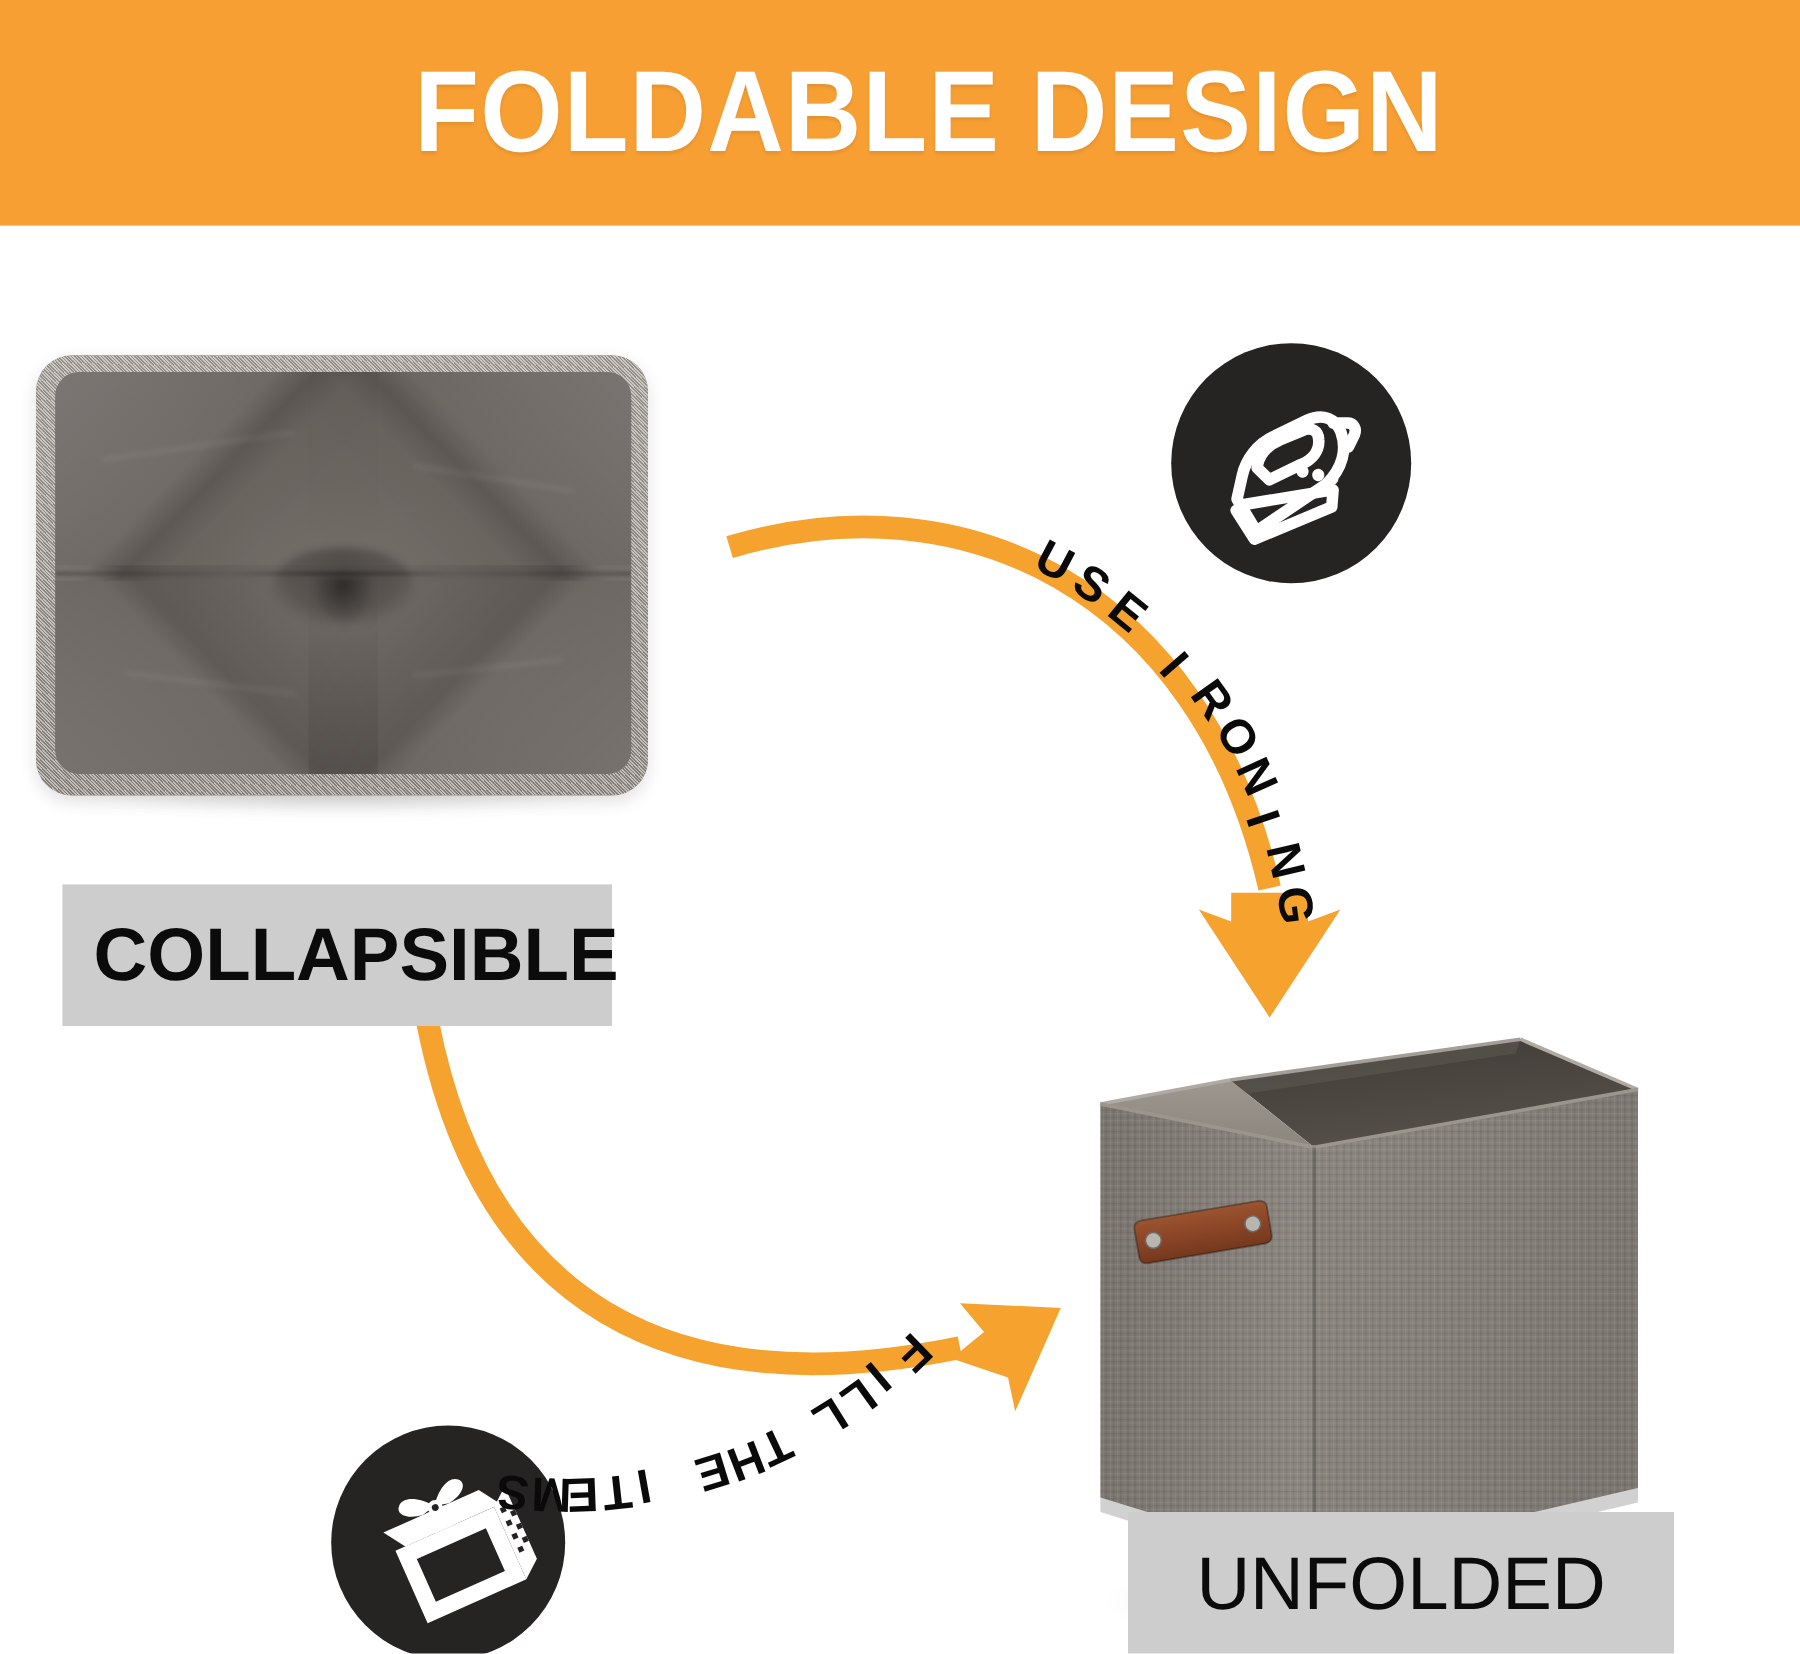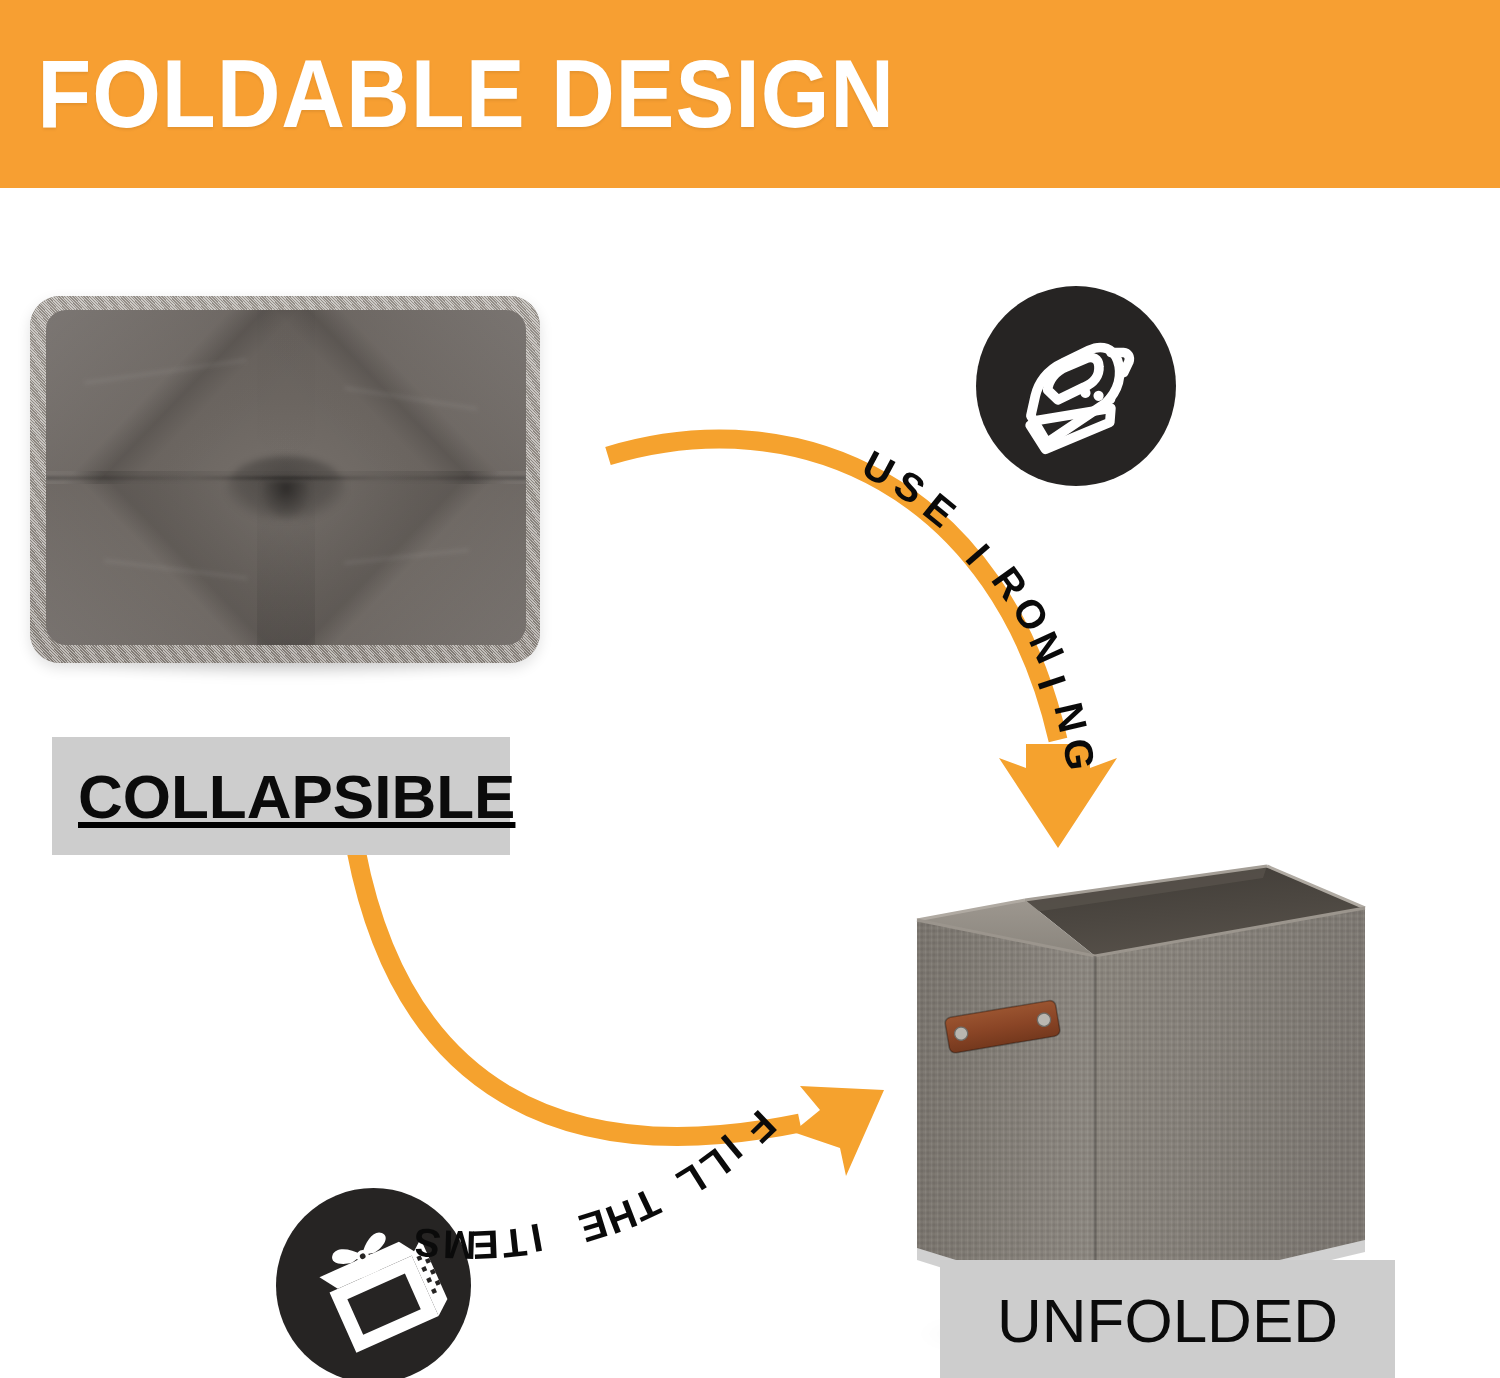--- a/index.html
+++ b/index.html
@@ -7,21 +7,21 @@
   body {
     width:1500px; height:1378px;
     font-family:"Liberation Sans", sans-serif;
     position:relative; overflow:hidden;
   }
 
   
   #banner {
     position:absolute; left:0; top:0; width:1500px; height:188px;
     background:#F79F32;
-    display:flex; align-items:center; justify-content:flex-start;
+    display:flex; align-items:center; justify-content:center;padding-left:48px;
   }
   #banner-title {
     color:#ffffff;
     font-size:96px;
     font-weight:bold;
     letter-spacing:1px;
     transform:scaleX(0.92);
     text-shadow:0 2px 3px rgba(0,0,0,0.08);
     white-space:nowrap;
   }
@@ -99,21 +99,20 @@
     filter:blur(2px);
   }
   .wrinkle { position:absolute; background:rgba(255,255,255,0.08); filter:blur(2px); }
 
   
   #label-collapsible {
     position:absolute; left:52px; top:549px; width:458px; height:118px;
     background:#cdcdcd;
     display:flex; align-items:center;
     z-index:6;
-    text-decoration:underline;
   }
   #label-collapsible span {
     font-size:62px; font-weight:bold; color:#0b0b0b;
     letter-spacing:0px; padding-left:26px; white-space:nowrap;
   }
 
   
   #basket-wrap { position:absolute; left:895px; top:660px; width:500px; height:535px; }
   #basket-shadow {
     position:absolute; left:30px; top:470px; width:420px; height:40px;

